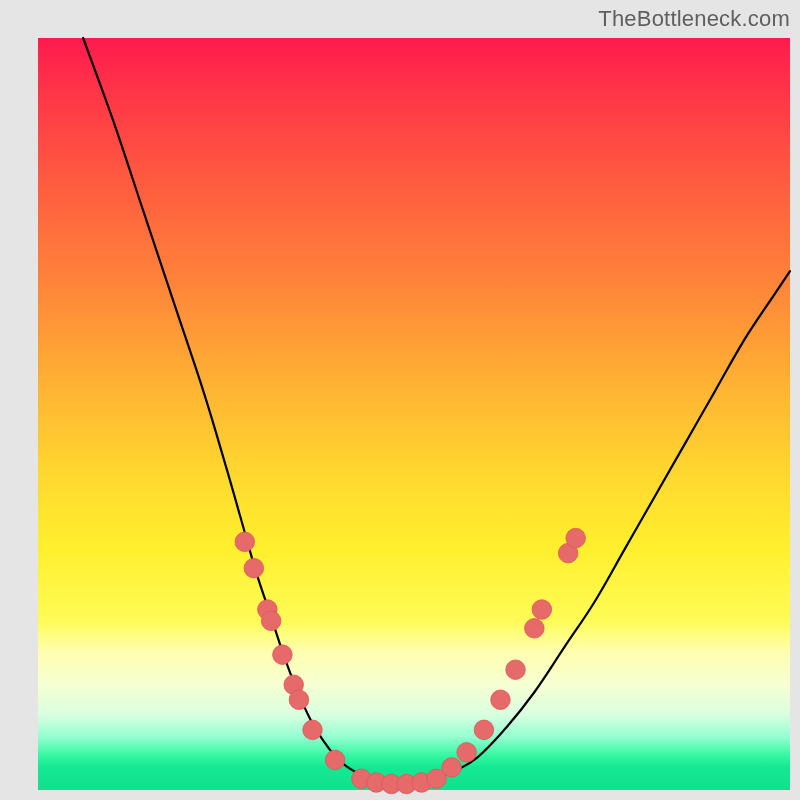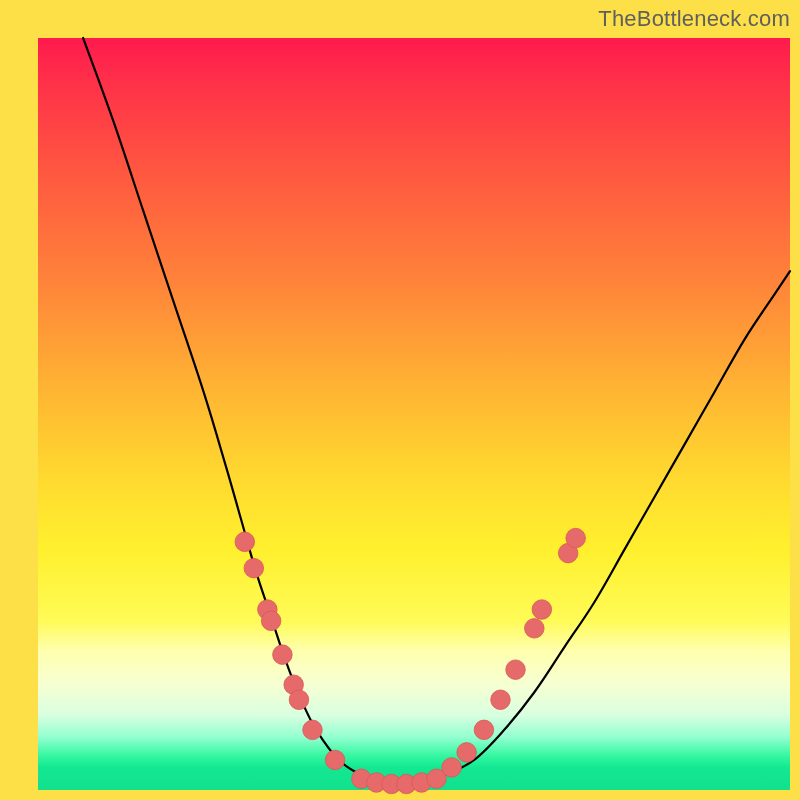--- a/index.html
+++ b/index.html
@@ -8,21 +8,21 @@
     width: 800px;
     height: 800px;
     overflow: hidden;
     background: #000;
     font-family: Arial, Helvetica, sans-serif;
   }
   .stage {
     position: relative;
     width: 800px;
     height: 800px;
-    background: #fde047;
+    background: #e5e5e5;
   }
   .plot-area {
     position: absolute;
     left: 38px;
     top: 38px;
     width: 752px;
     height: 752px;
     
     background: linear-gradient(
       to bottom,

